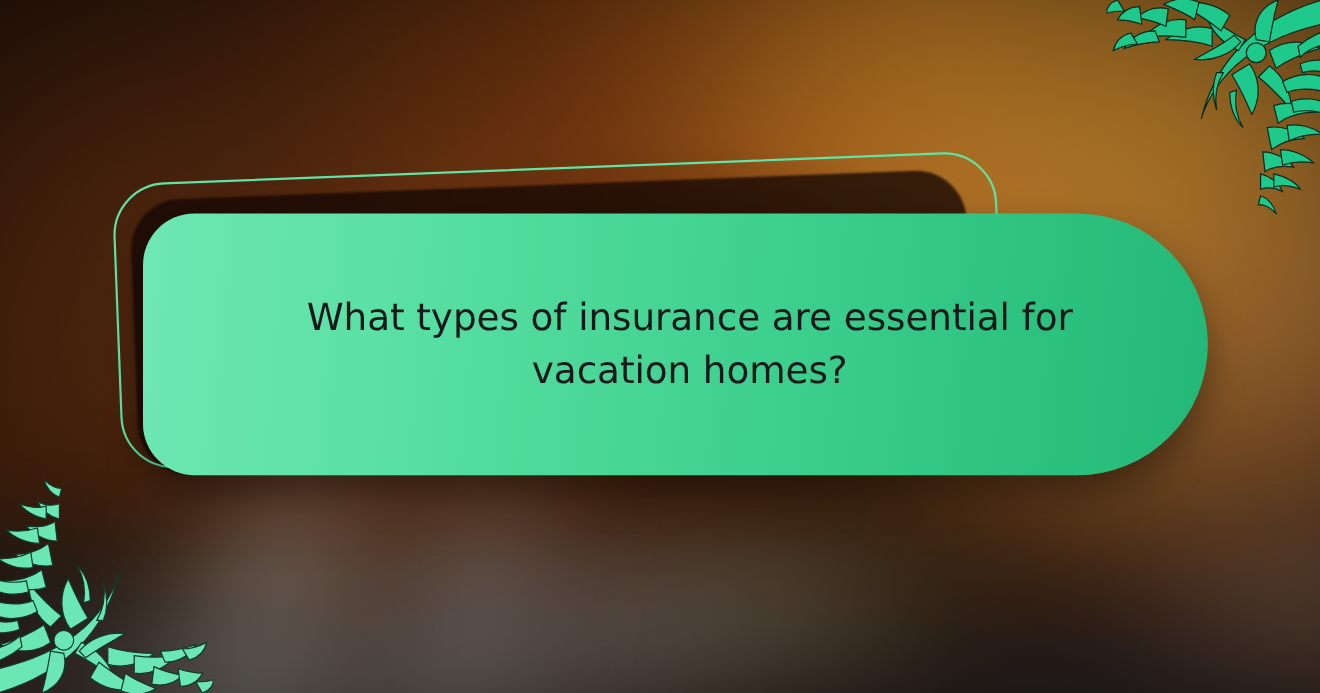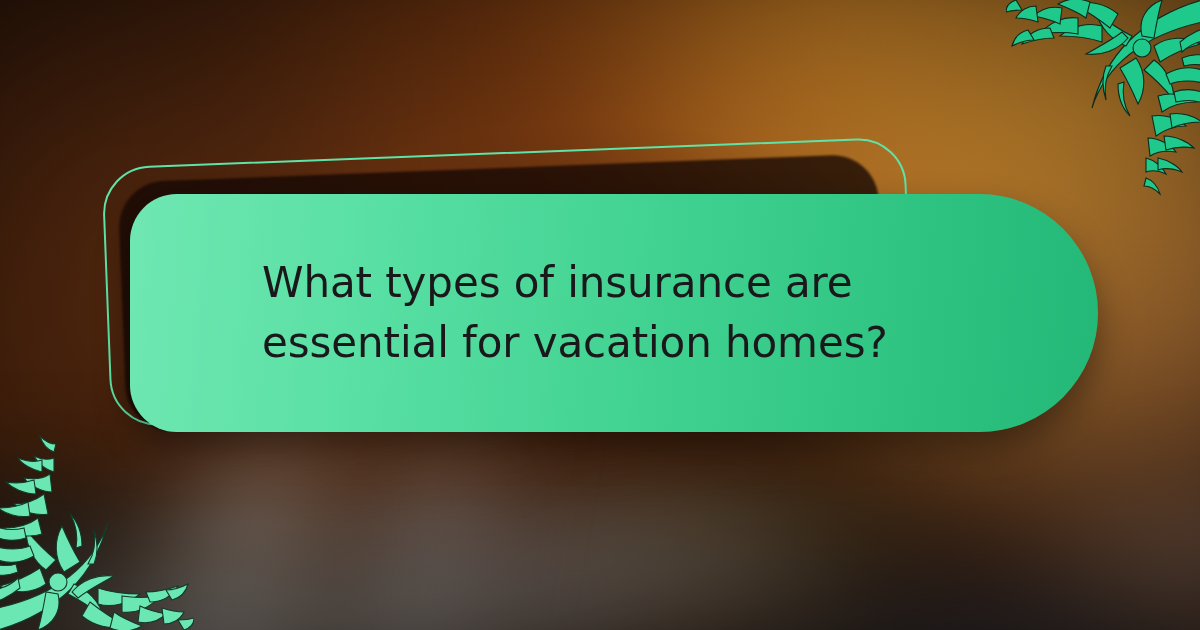--- a/index.html
+++ b/index.html
@@ -104,23 +104,24 @@
     background: linear-gradient(95deg, #6fe7b2 0%, #58dfa3 26%, #3ccf8d 60%, #23b877 100%);
     box-shadow: 0 16px 34px rgba(0,0,0,0.40);
     display: flex;
     align-items: center;
     justify-content: center;
     padding: 0 60px 0 86px;
     box-sizing: border-box;
   }
   .card-title {
     margin: 0;
+    text-align: center;
     color: #19191b;
     font-family: "DejaVu Sans", sans-serif;
-    font-size: 42px;
+    font-size: 34px;
     font-weight: 400;
     line-height: 1.42;
     letter-spacing: -0.1px;
     max-width: 730px;
   }
 </style>
 </head>
 <body>
 
 <div id="stage">

